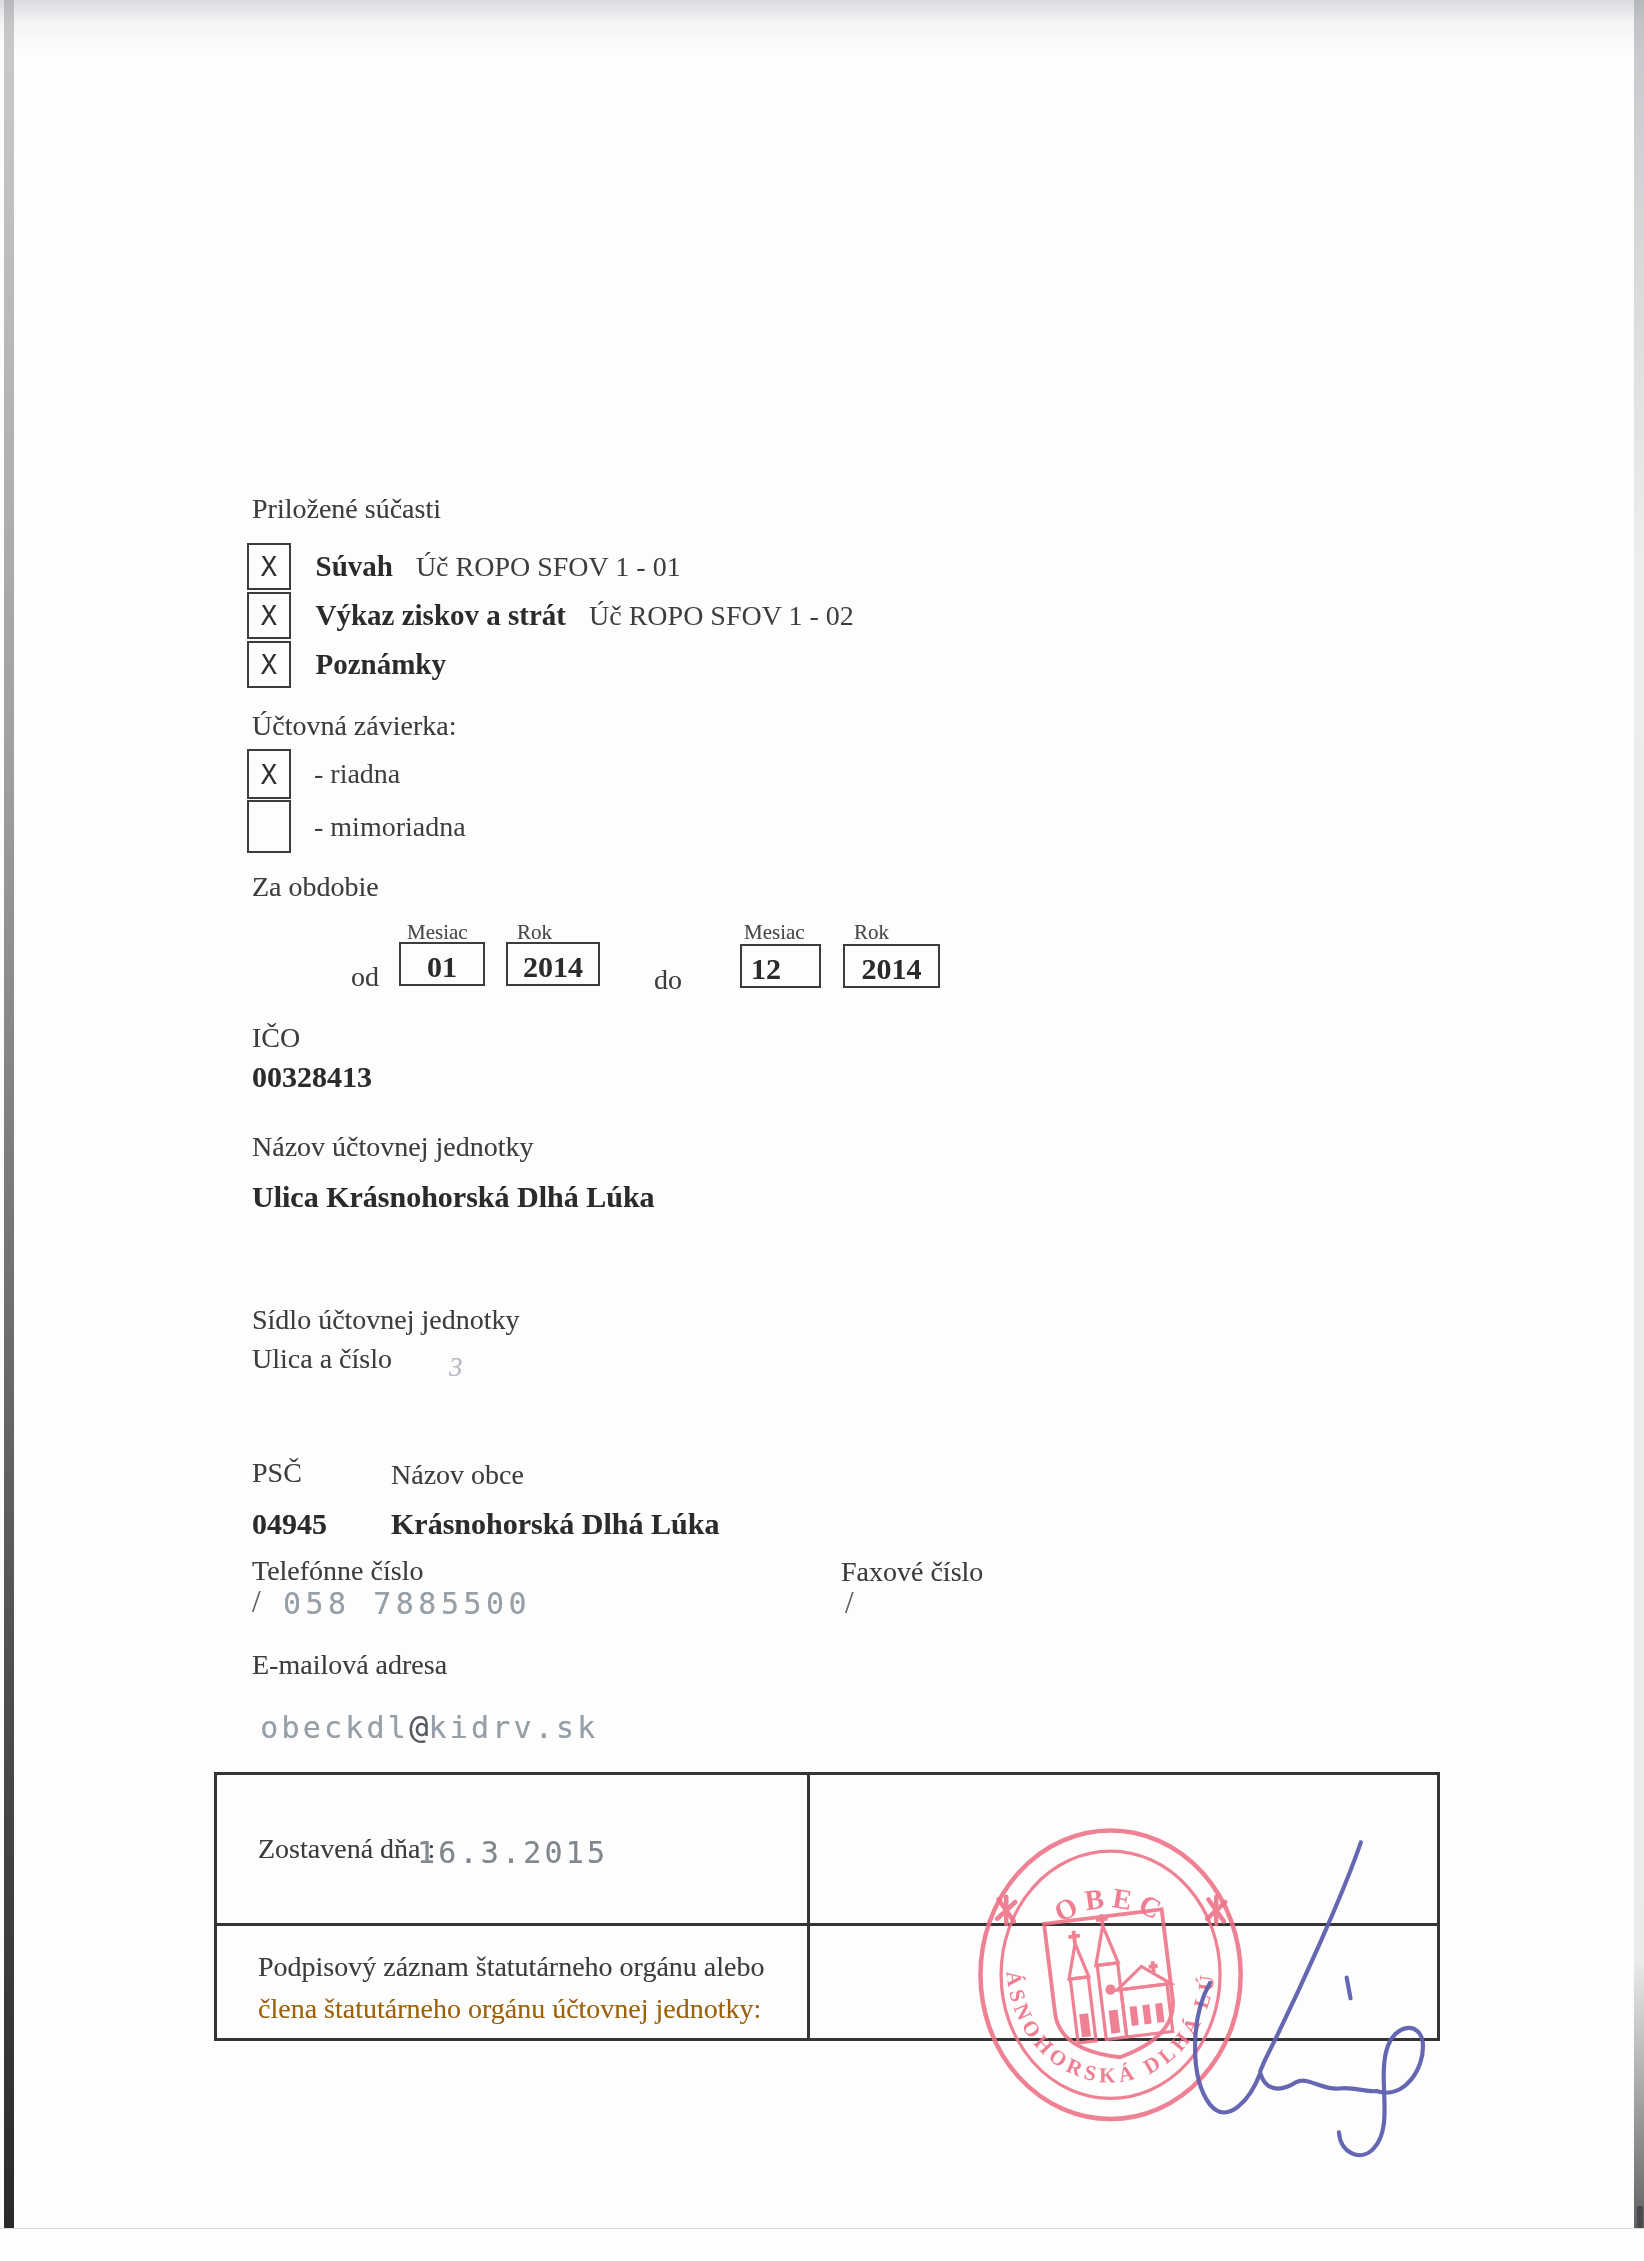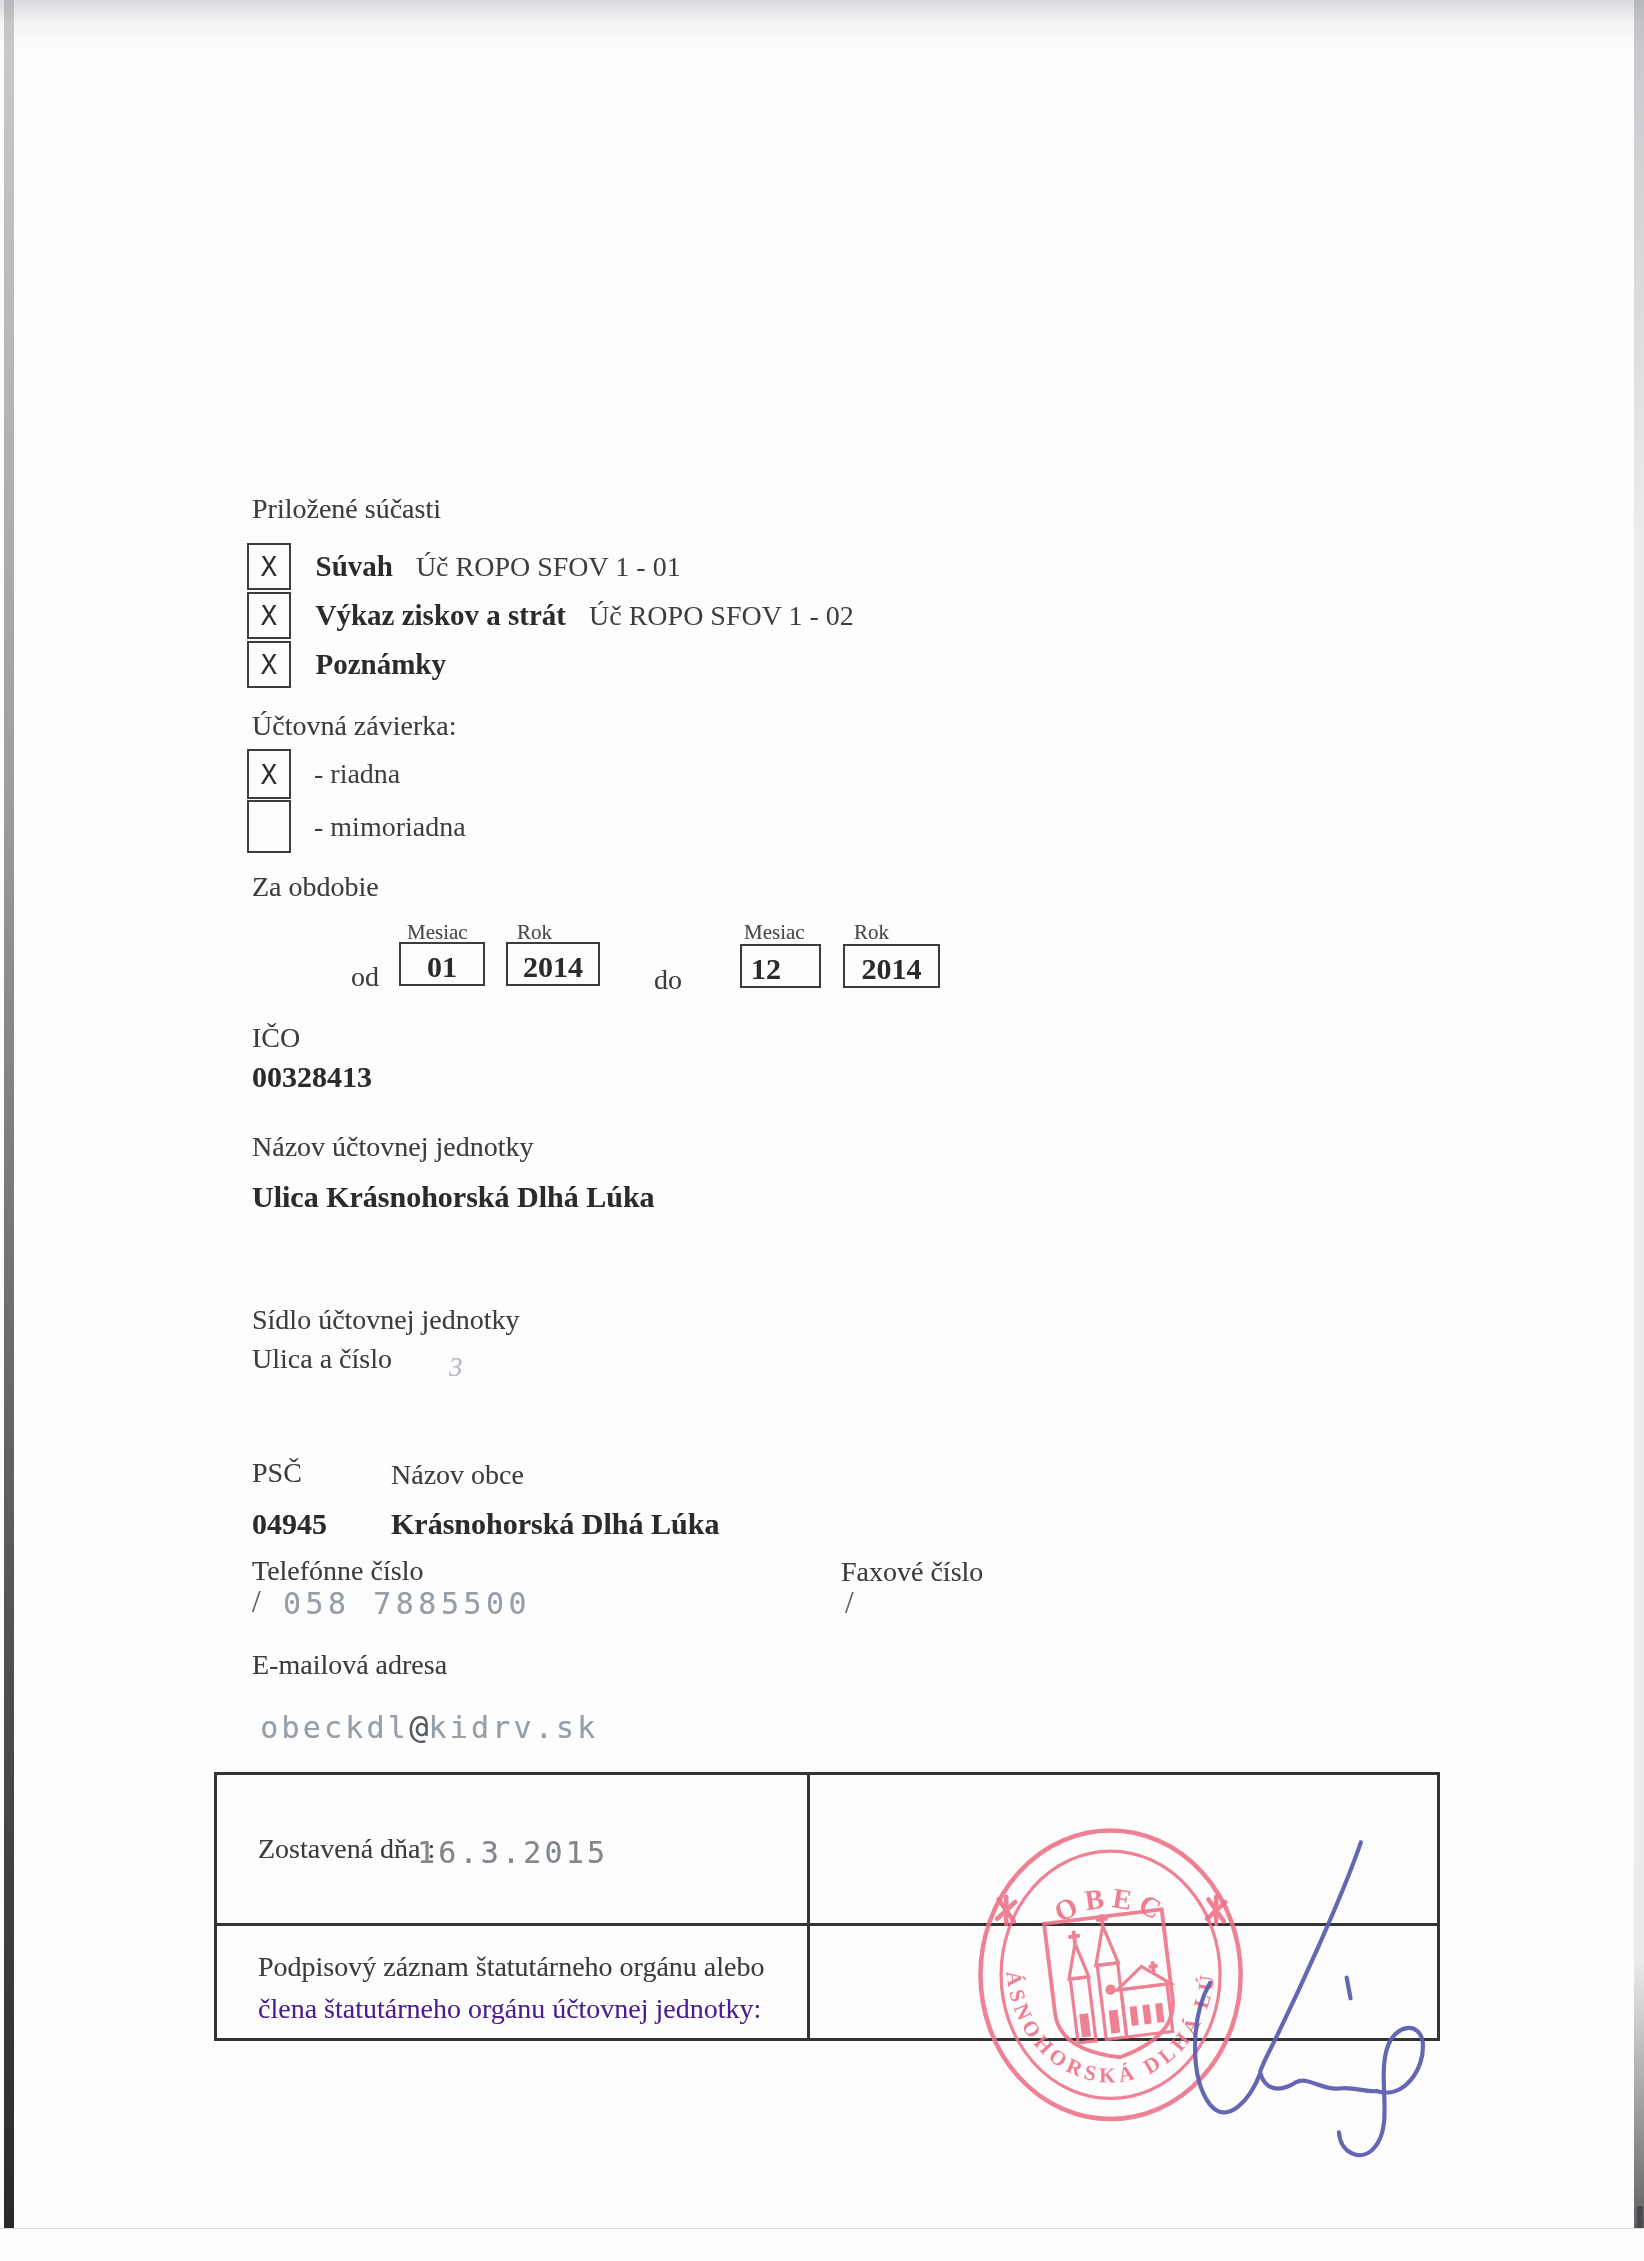--- a/index.html
+++ b/index.html
@@ -139,21 +139,21 @@
   <div class="hline" style="left:214px;top:1923px;width:1225px;"></div>
   <div class="hline" style="left:214px;top:2038px;width:1225px;"></div>
   <div class="vline" style="left:214px;top:1772px;height:269px;"></div>
   <div class="vline" style="left:807px;top:1772px;height:269px;"></div>
   <div class="vline" style="left:1437px;top:1772px;height:269px;"></div>
 
   <div class="txt" style="left:258px;top:1833px;font-size:28px;color:#3d3d3d;">Zostavená dňa :</div>
   <div class="txt typew" style="left:417px;top:1835px;font-size:30px;letter-spacing:3.2px;color:#82878e;">16.3.2015</div>
 
   <div class="txt" style="left:258px;top:1951px;font-size:28px;color:#3d3d3d;">Podpisový záznam štatutárneho orgánu alebo</div>
-  <div class="txt" style="left:258px;top:1993px;font-size:28px;color:#4c1d95;">člena štatutárneho orgánu účtovnej jednotky:</div>
+  <div class="txt" style="left:258px;top:1993px;font-size:28px;color:#a16207;">člena štatutárneho orgánu účtovnej jednotky:</div>
 
   <svg style="position:absolute;left:961px;top:1817px;" width="303" height="322" viewBox="0 0 470 500">
     <g stroke="#ee7187" fill="none" opacity="0.88">
       <ellipse cx="232" cy="245" rx="202" ry="224" stroke-width="7"></ellipse>
       <ellipse cx="232" cy="245" rx="170" ry="192" stroke-width="5"></ellipse>
     </g>
     <defs>
       <path id="arcTop" d="M 88 258 A 152 172 0 0 1 376 258"></path>
       <path id="arcBottom" d="M 70 228 A 162 184 0 1 0 394 228"></path>
     </defs>

